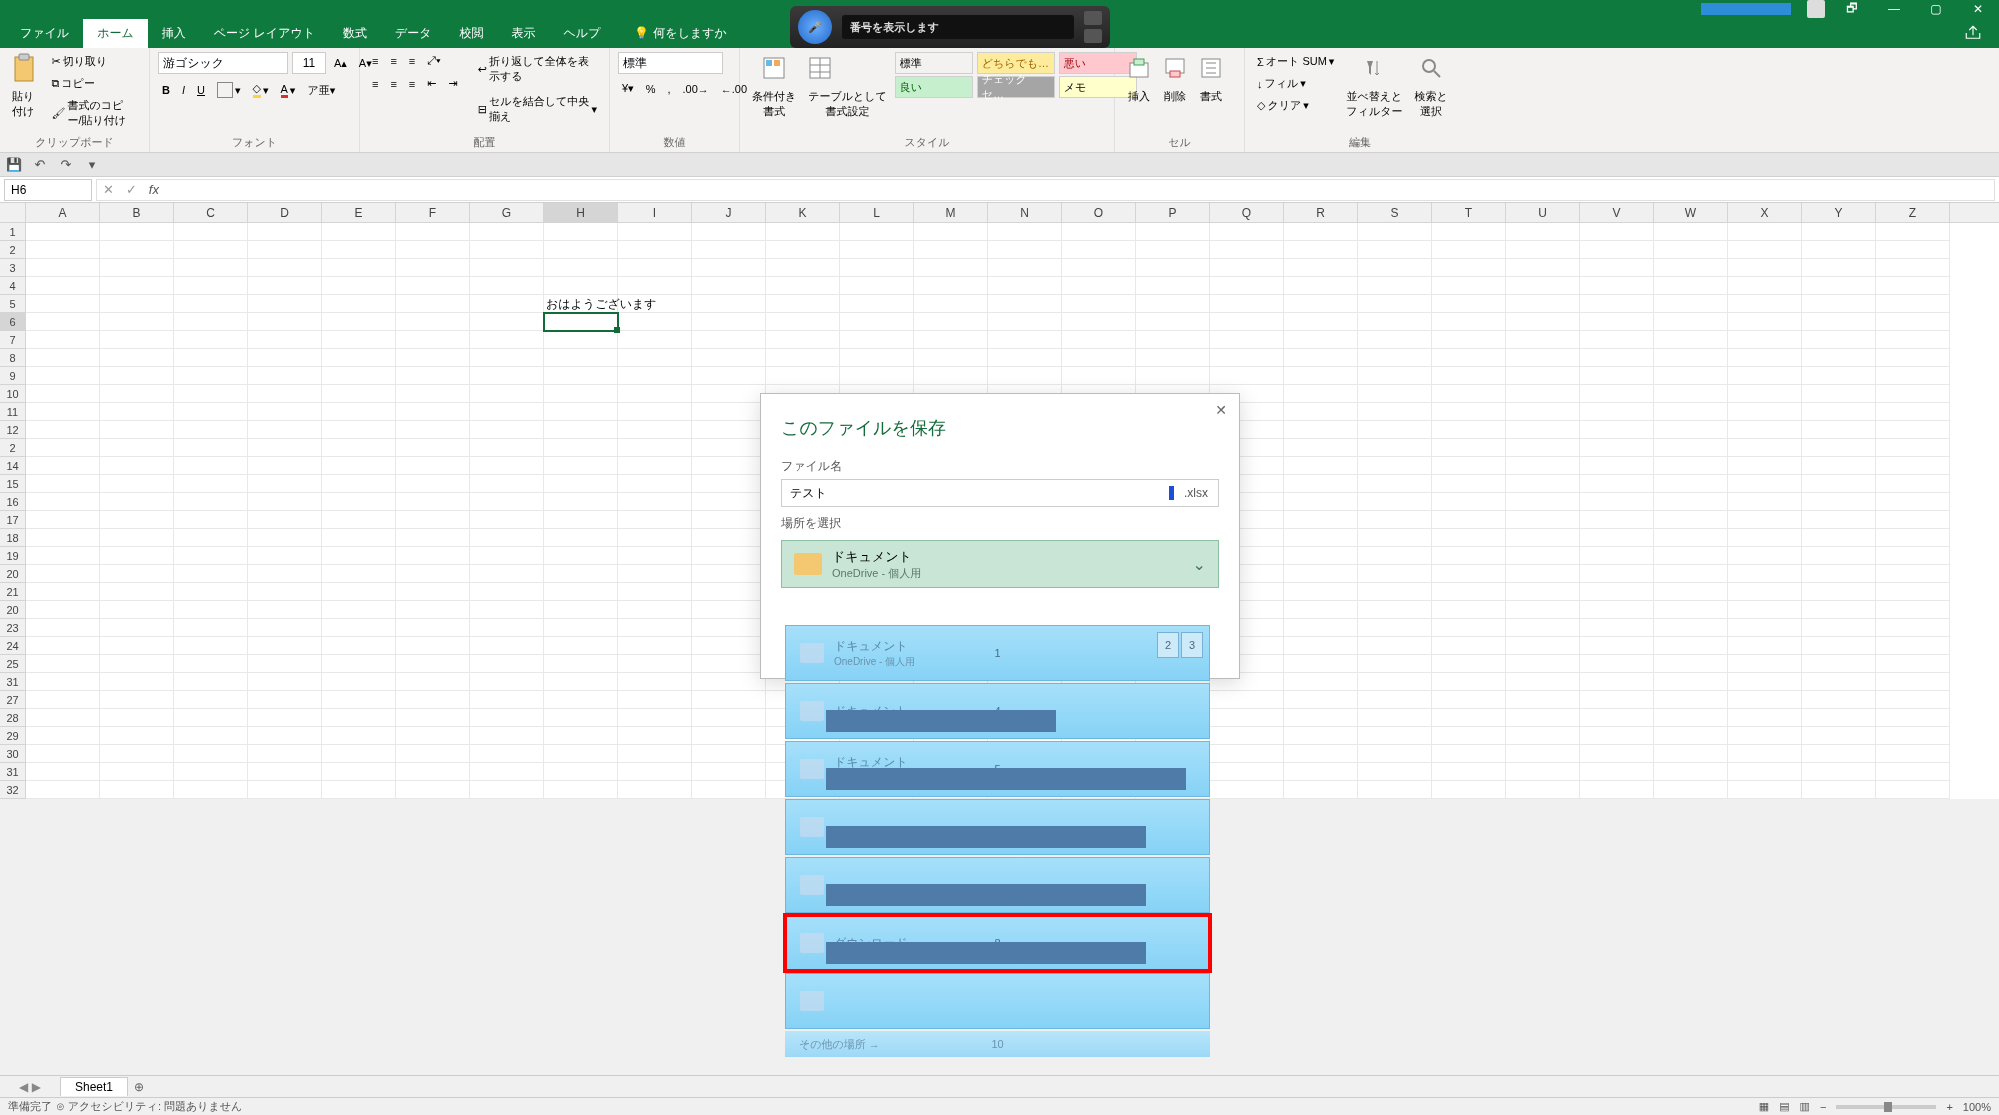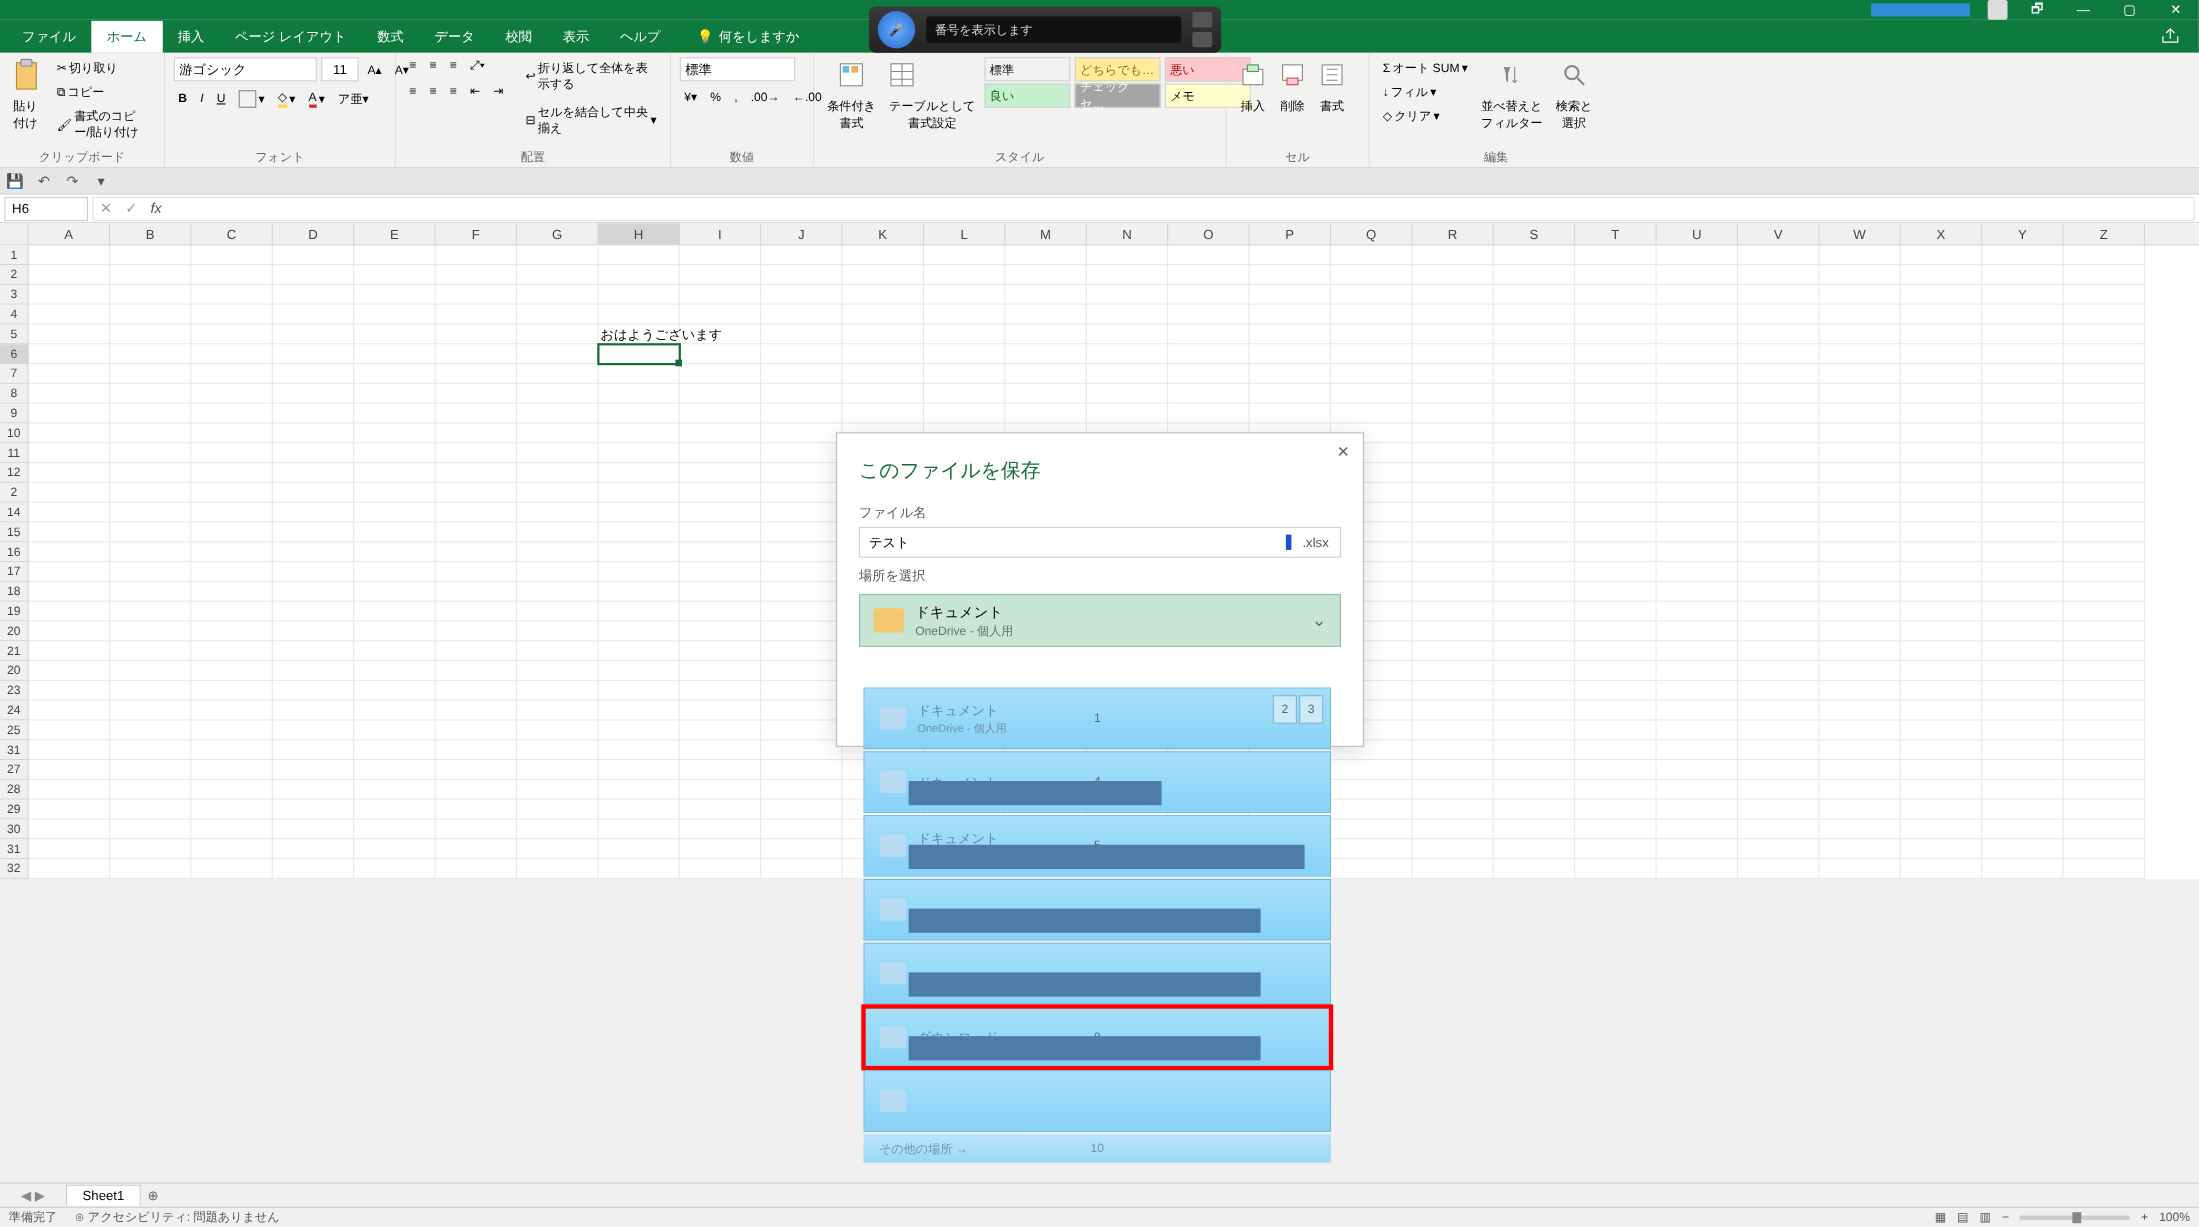--- a/index.html
+++ b/index.html
@@ -32,21 +32,21 @@
 .numfmt { border: 1px solid #ccc; background: #fff; width: 105px; height: 22px; font-size: 12px; padding: 2px 4px; }
 .stylecell { border: 1px solid #d0d0d0; width: 78px; height: 22px; font-size: 11px; padding: 2px 4px; display: flex; align-items: center; }
 .sq { width: 16px; height: 16px; border: 1px solid #888; }
 
 
 .qat { background: #e6e6e6; height: 24px; display: flex; align-items: center; padding-left: 6px; gap: 10px; border-bottom: 1px solid #d0d0d0; }
 .qat .q { width: 16px; height: 16px; cursor: pointer; color: #555; display: flex; align-items: center; justify-content: center; font-size: 13px; }
 
 
 .fbar { height: 26px; display: flex; align-items: center; border-bottom: 1px solid #d0d0d0; background: #fff; }
-.namebox { width: 76px; height: 22px; border: 1px solid #ccc; margin-left: 4px; font-size: 12px; padding: 2px 6px; background: #fff; }
+.namebox { width: 88px; height: 22px; border: 1px solid #ccc; margin-left: 4px; font-size: 12px; padding: 2px 6px; background: #fff; }
 .fedit { flex: 1; height: 22px; border: 1px solid #e0e0e0; margin: 0 4px; display: flex; align-items: center; padding-left: 6px; gap: 12px; color: #999; font-size: 13px; }
 
 
 .grid { position: relative; background: #fff; }
 .colheaders { display: flex; height: 20px; background: #f0f0f0; border-bottom: 1px solid #d4d4d4; }
 .corner { width: 26px; border-right: 1px solid #d4d4d4; background: #f0f0f0; }
 .ch { width: 74px; border-right: 1px solid #d4d4d4; text-align: center; font-size: 12px; color: #444; line-height: 20px; }
 .ch.sel { background: #d5d5d5; }
 .rows { display: flex; flex-direction: column; }
 .row { display: flex; height: 18px; }
@@ -64,21 +64,21 @@
 
 
 .statusbar { position: absolute; bottom: 0; left: 0; right: 0; height: 18px; background: #f0f0f0; border-top: 1px solid #ccc; display: flex; align-items: center; font-size: 11px; color: #555; padding: 0 8px; justify-content: space-between; }
 .statusbar .right { display: flex; align-items: center; gap: 10px; }
 .zoomslider { width: 100px; height: 4px; background: #ccc; position: relative; }
 .zoomslider .thumb { position: absolute; left: 48px; top: -3px; width: 8px; height: 10px; background: #888; }
 
 
 .voicewidget { position: absolute; top: 6px; left: 790px; width: 320px; height: 42px; background: linear-gradient(#3a3a3a,#222); border-radius: 6px; display: flex; align-items: center; padding: 4px 8px; gap: 10px; color: #ddd; font-size: 11px; z-index: 50; }
 .voicewidget .mic { width: 34px; height: 34px; border-radius: 50%; background: radial-gradient(#6bb0ff,#2166c8); display: flex; align-items: center; justify-content: center; color: #fff; }
-.voicewidget .txt { flex: 1; background: #111; height: 24px; border-radius: 3px; display: flex; align-items: center; padding-left: 8px; }
+.voicewidget .txt { flex: 1; background: #111; height: 24px; border-radius: 3px; display: flex; align-items: center; padding-left: 8px; font-weight: bold; }
 .voicewidget .ctl { width: 18px; height: 14px; background: #555; border-radius: 2px; }
 
 
 .dialog { position: absolute; top: 393px; left: 760px; width: 480px; background: #fff; border: 1px solid #bbb; box-shadow: 0 4px 20px rgba(0,0,0,0.15); z-index: 30; }
 .dialog .close { position: absolute; top: 8px; right: 12px; font-size: 14px; color: #666; cursor: pointer; }
 .dialog-title { font-size: 18px; color: #146b3a; padding: 22px 20px 10px 20px; }
 .dlabel { font-size: 12px; color: #555; padding: 8px 20px 4px 20px; }
 .dfilename { margin: 0 20px; display: flex; border: 1px solid #ccc; height: 28px; align-items: center; }
 .dfilename input { flex: 1; border: none; outline: none; padding: 4px 8px; font-size: 12px; }
 .dfilename .ext { padding: 0 10px; font-size: 12px; color: #555; border-left: 5px solid #1d4ed8; }
@@ -1317,21 +1317,21 @@
 </div>
 
 <div class="sheettabs">
   <div class="nav">◀ ▶</div>
   <div class="sheettab">Sheet1</div>
   <div class="addsheet">⊕</div>
   <div style="flex:1"></div>
 </div>
 
 <div class="statusbar">
-  <div class="hstack" style="gap:16px">
+  <div class="hstack" style="gap:4px">
     <span>準備完了</span>
     <span><span>⊙</span> <span>アクセシビリティ: 問題ありません</span></span>
   </div>
   <div class="right">
     <span>▦</span>
     <span>▤</span>
     <span>▥</span>
     <span>−</span>
     <div class="zoomslider">
         <div class="thumb"></div>

